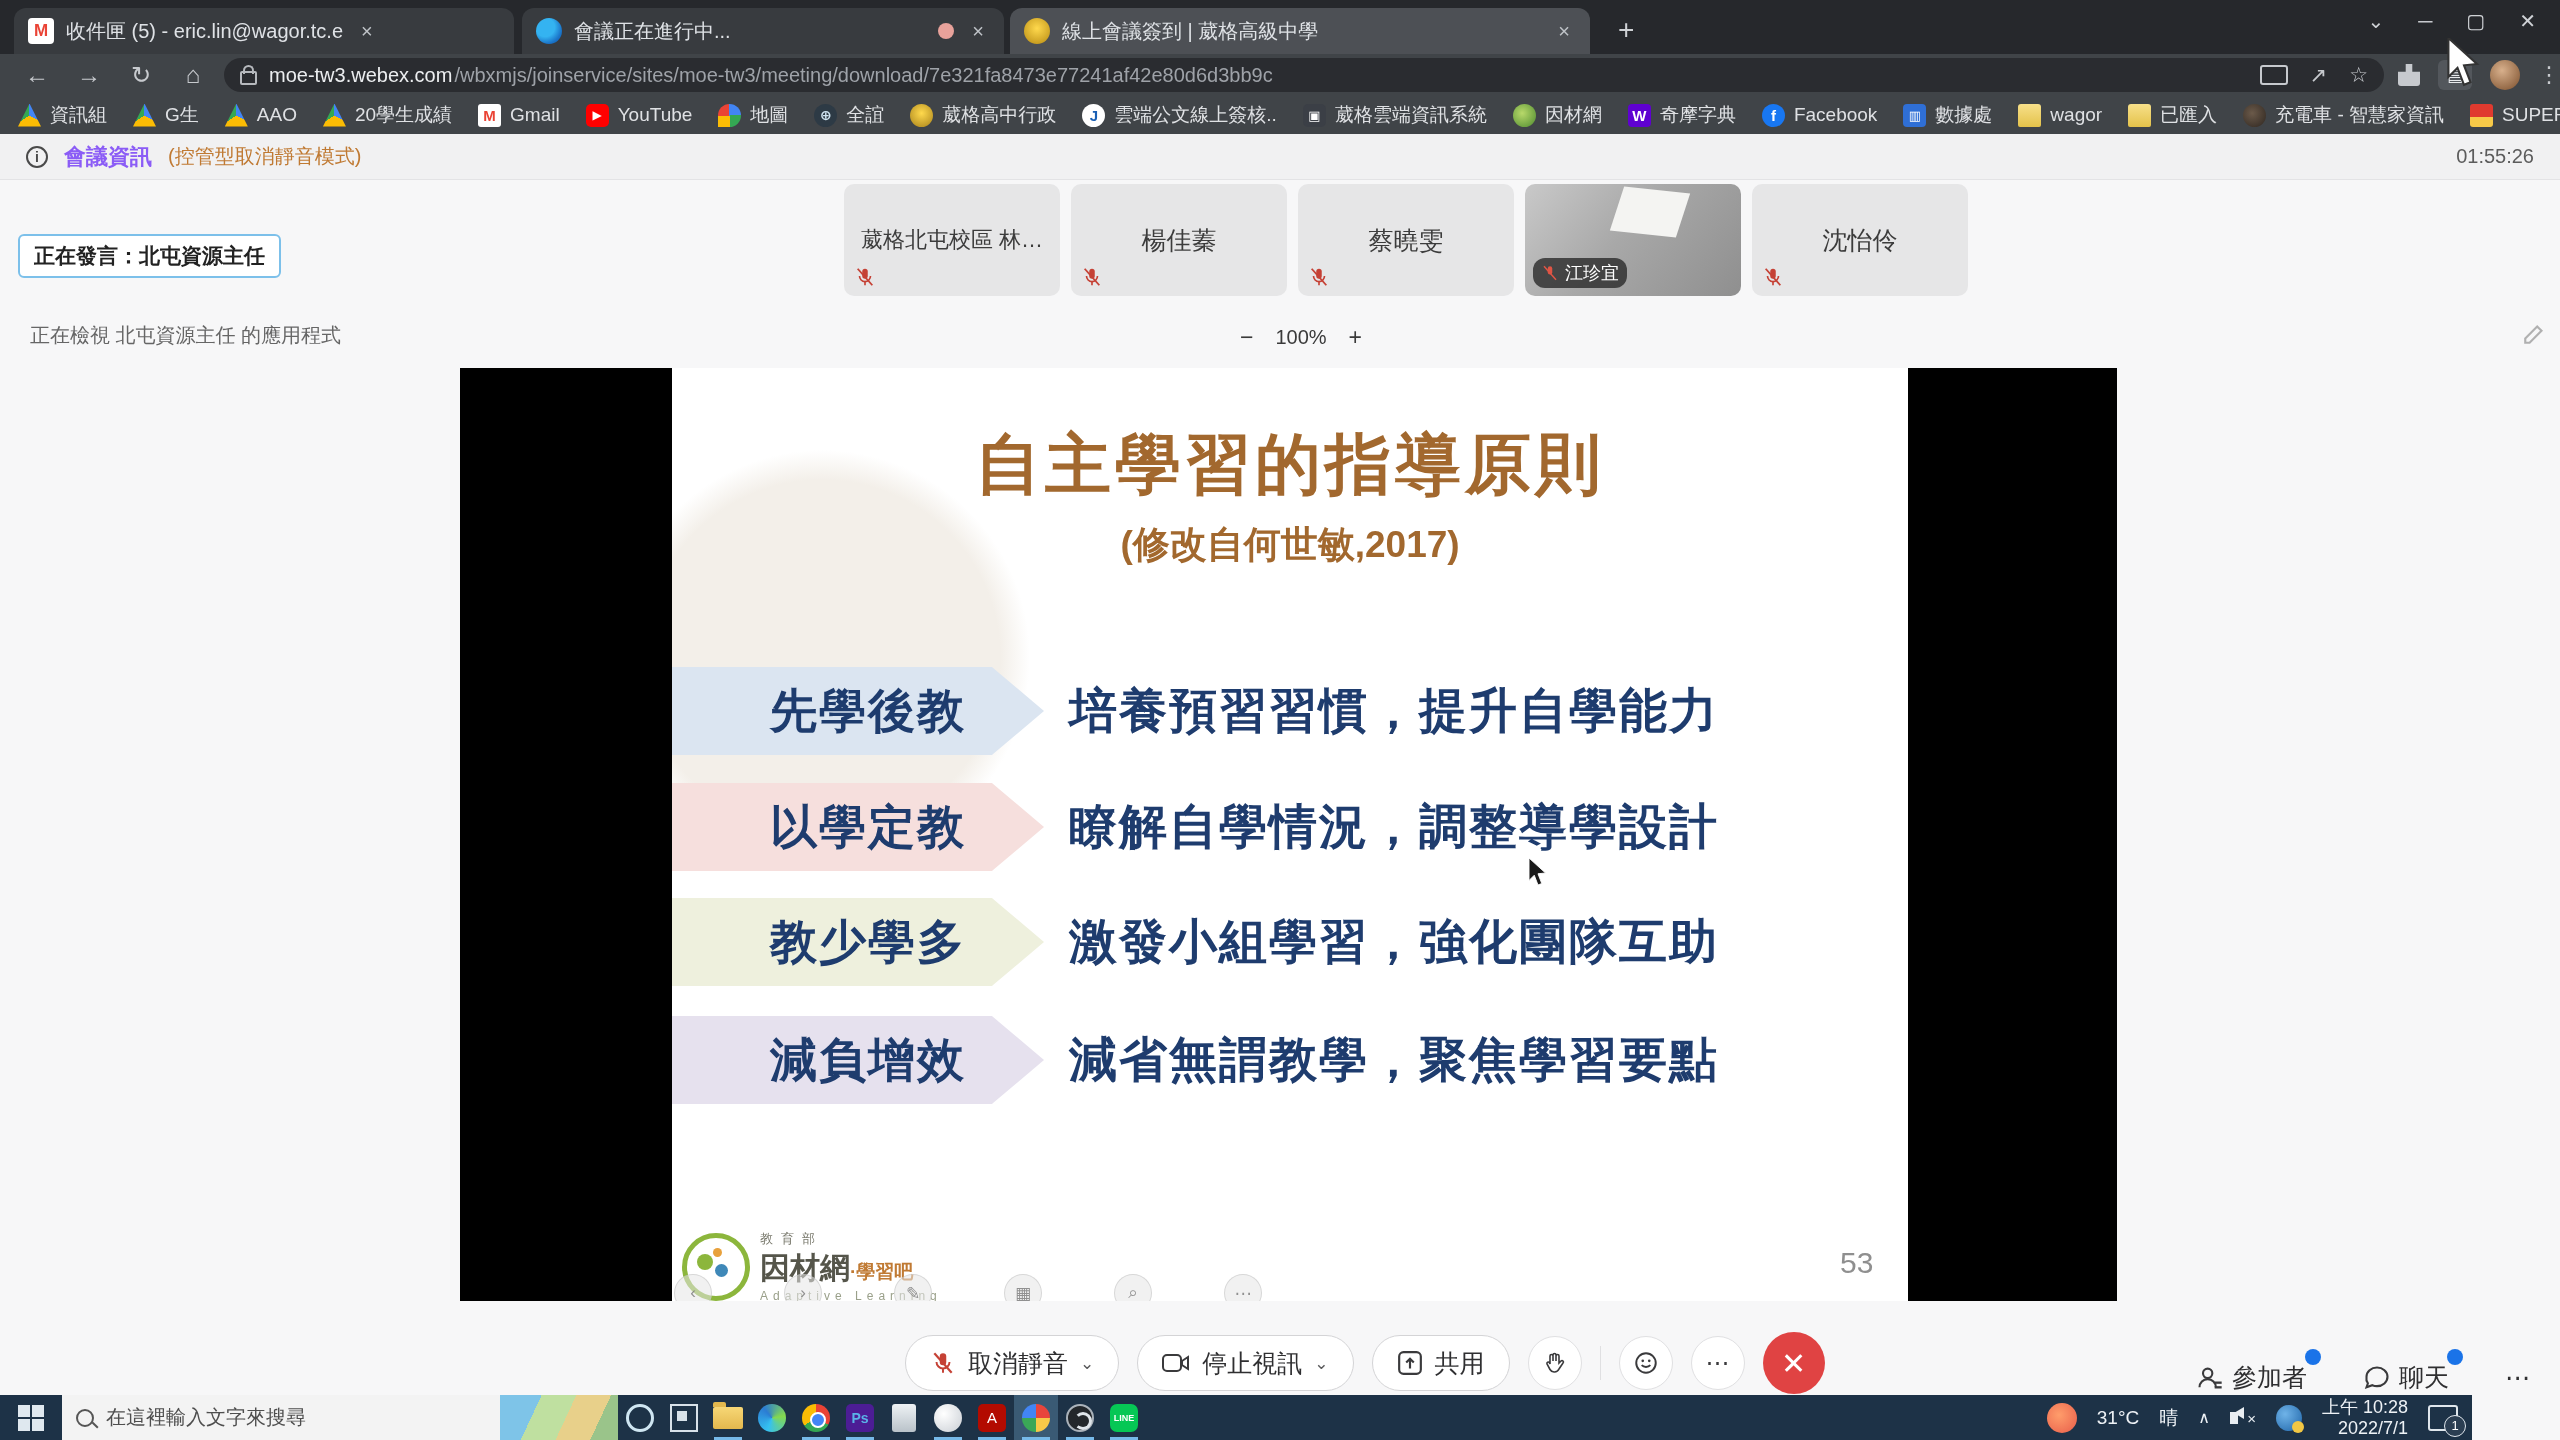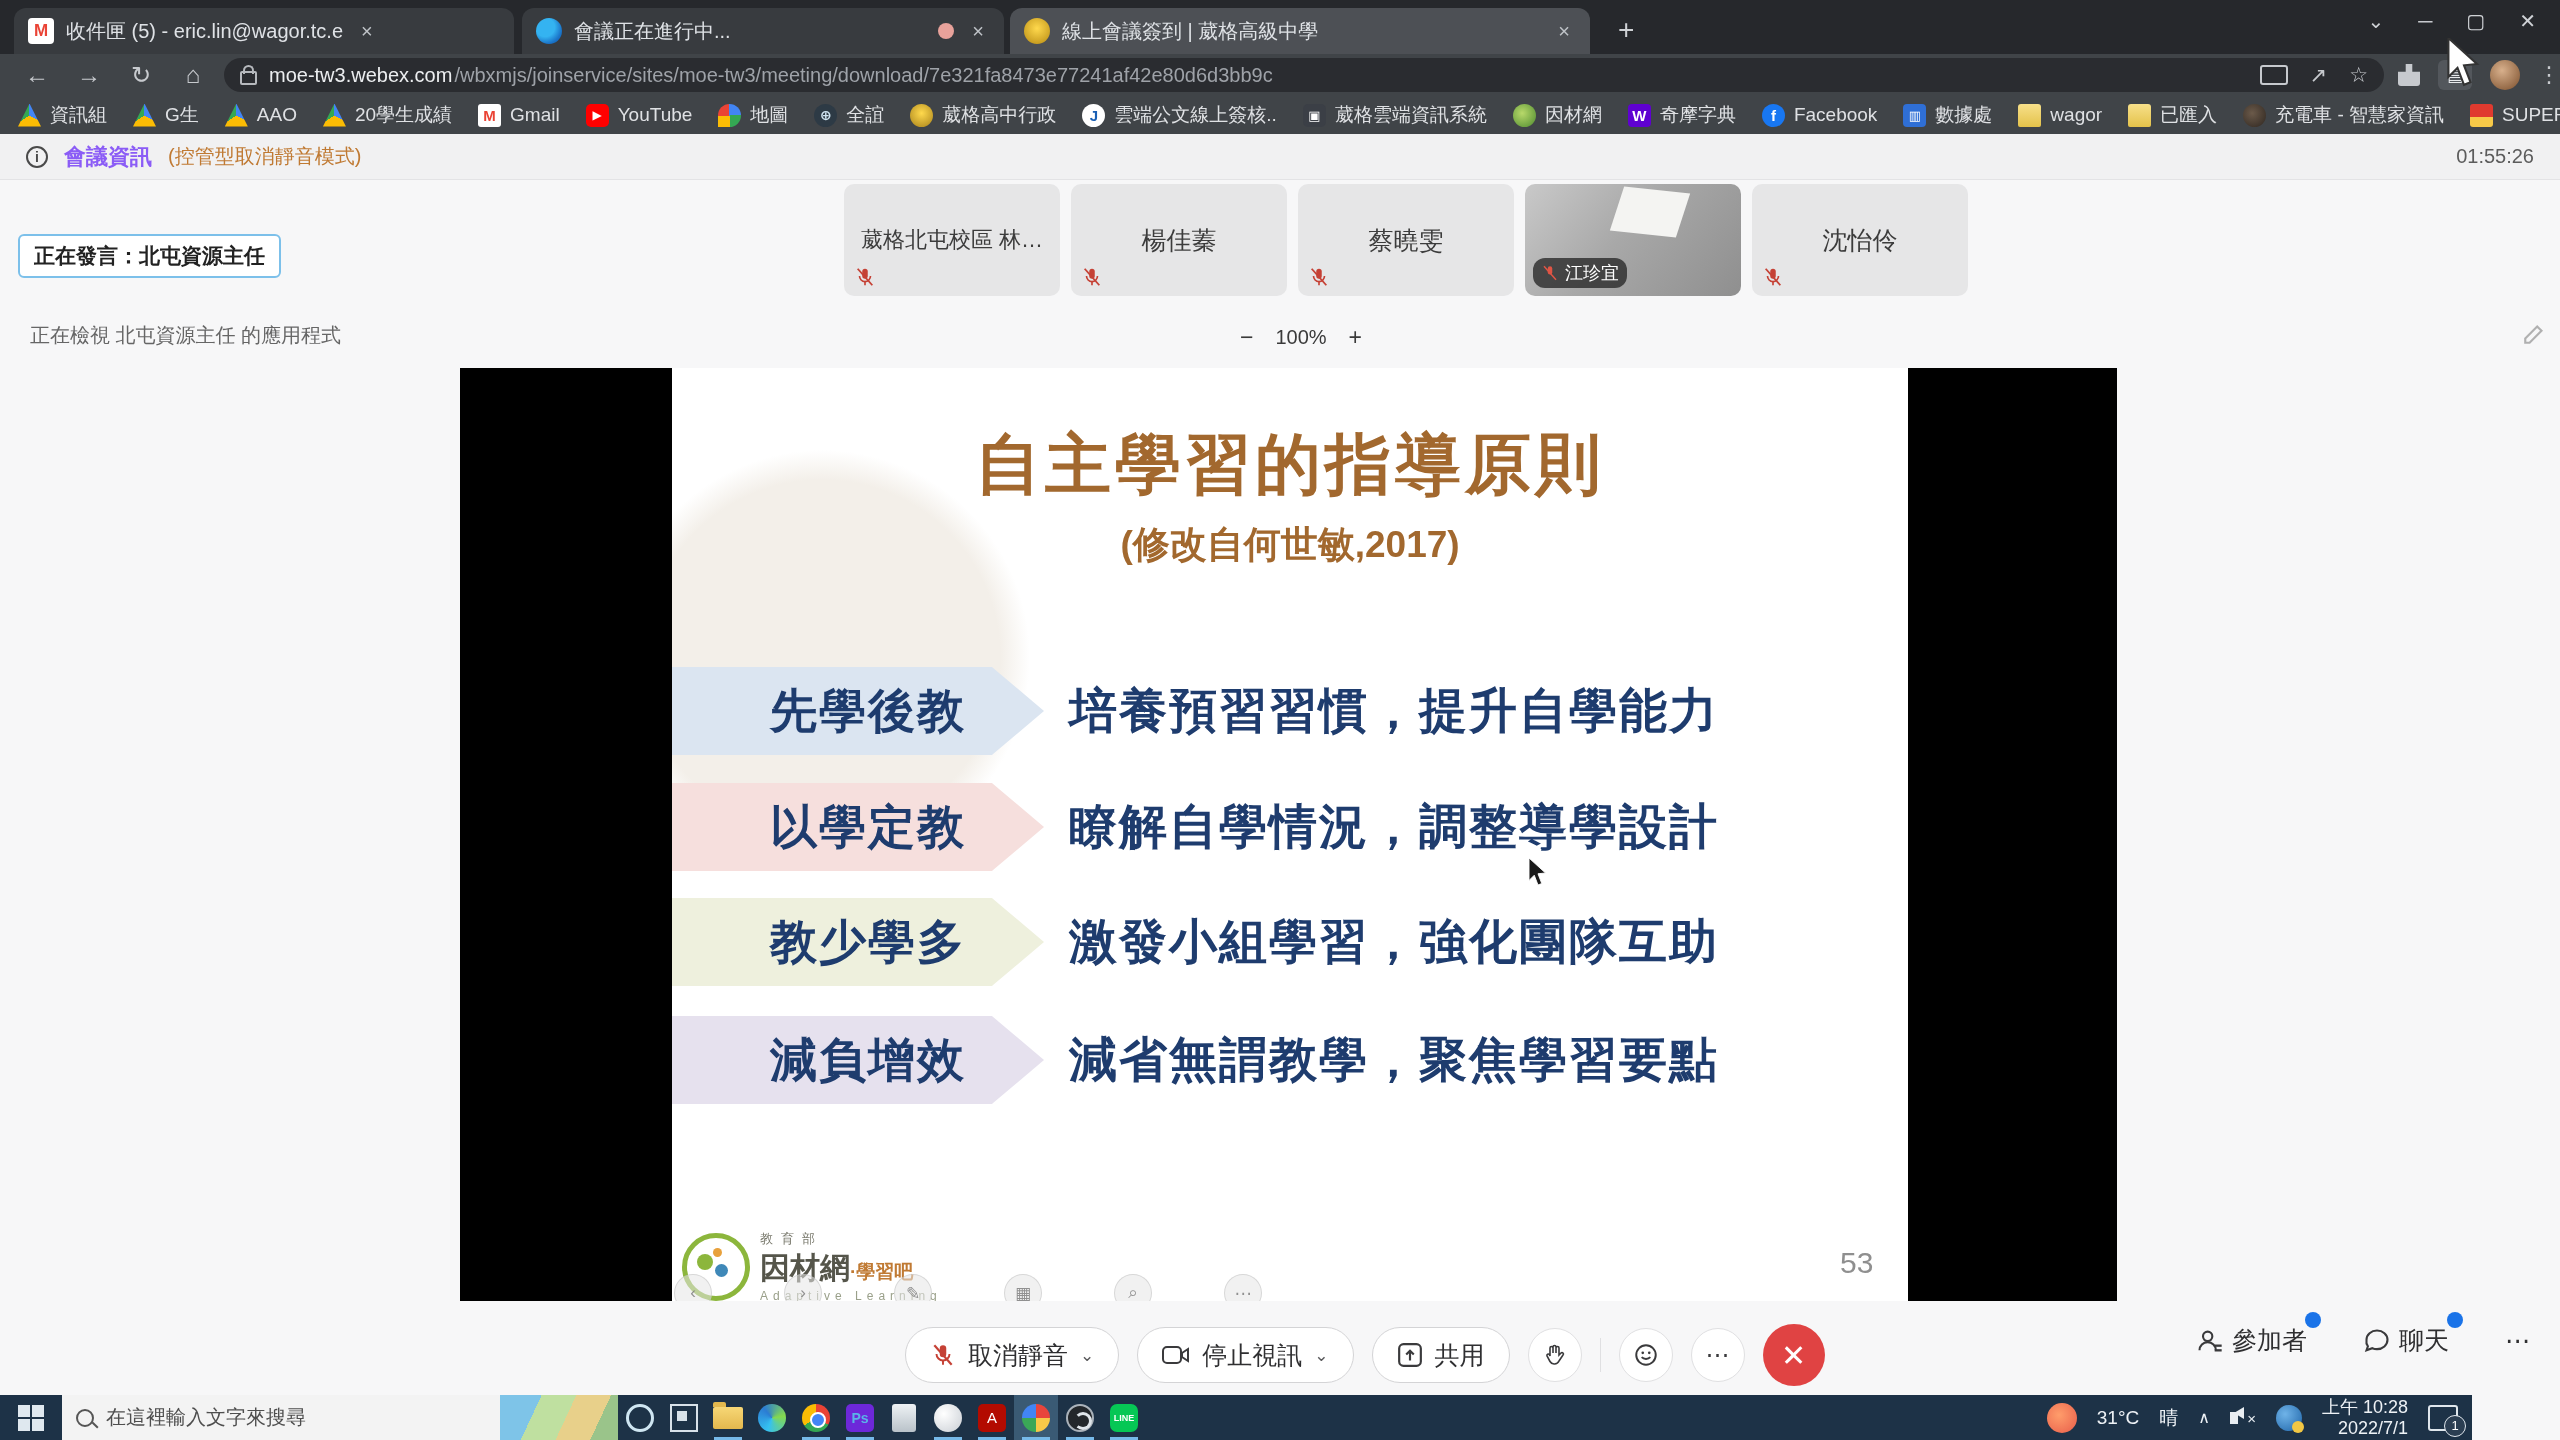--- a/index.html
+++ b/index.html
@@ -94,21 +94,21 @@
   .logocircle .d3{left:26px;top:10px;width:9px;height:9px;background:#e8a13c;}
   .logotxt .ministry{font-size:13px;color:#7b7b6f;letter-spacing:8px;}
   .logotxt .lname{font-size:30px;font-weight:bold;color:#55554a;}
   .logotxt .lsuffix{font-size:19px;color:#c07a33;font-weight:bold;}
   .logotxt .tagline{font-size:12px;color:#9aa08a;letter-spacing:5px;}
   .ghost{position:absolute;width:36px;height:36px;border-radius:50%;background:rgba(230,230,230,.55);
          border:1px solid rgba(190,190,190,.5);color:rgba(120,120,120,.8);font-size:17px;
          display:flex;align-items:center;justify-content:center;}
   #pagenum{left:1168px;top:878px;color:#8f8f8f;font-size:30px;}
   
-  #ctrlbar{left:0;top:1190px;width:2560px;height:70px;display:flex;align-items:flex-start;}
+  #ctrlbar{left:0;top:1190px;width:2560px;height:70px;display:flex;align-items:flex-end;}
   .pill{height:56px;border:1px solid #d4d4d6;border-radius:28px;background:#fff;display:flex;align-items:center;
         gap:12px;padding:0 24px;color:#2f2f31;font-size:25px;box-sizing:border-box;}
   .chev{font-size:17px;color:#5a5a5c;}
   .circlebtn{width:52px;height:52px;border-radius:50%;background:#fff;border:1px solid #e0e0e2;
              display:flex;align-items:center;justify-content:center;color:#3a3a3c;font-size:24px;}
   .leave{width:62px;height:62px;border-radius:50%;background:#e04343;border:none;display:flex;align-items:center;justify-content:center;color:#fff;font-size:30px;}
   .rightctl{display:flex;align-items:center;gap:8px;color:#2f2f31;font-size:25px;position:relative;}
   .bluedot{position:absolute;top:-12px;right:-14px;width:16px;height:16px;border-radius:50%;background:#1a73e8;}
   .vline{width:1px;height:34px;background:#e0e0e2;}
   
@@ -125,21 +125,21 @@
   .tico.activeapp{background:#3a5a74;}
   .g{width:28px;height:28px;border-radius:50%;}
   .g-cortana{border:3px solid #cfe6f2;background:transparent;box-sizing:border-box;}
   .g-taskview{width:24px;height:24px;border:2px solid #d8e2ea;background:transparent;position:relative;}
   .g-taskview:after{content:"";position:absolute;left:5px;top:5px;width:10px;height:10px;background:#d8e2ea;}
   .g-folder{width:30px;height:22px;background:linear-gradient(#f7d776,#e3b84e);border-radius:2px;position:relative;}
   .g-folder:before{content:"";position:absolute;left:0;top:-5px;width:13px;height:5px;background:#e3b84e;border-radius:2px 2px 0 0;}
   .g-edge{background:conic-gradient(from 200deg,#35c1f1,#2b7cd3,#84d94e,#35c1f1);}
   .g-chrome{background:conic-gradient(#ea4335 0 33%,#34a853 33% 66%,#fbbc04 66%);position:relative;}
   .g-chrome:after{content:"";position:absolute;left:8px;top:8px;width:12px;height:12px;border-radius:50%;background:#4285f4;border:2px solid #fff;}
-  .g-ps{width:28px;height:28px;border-radius:5px;background:#6d28d9;color:#5ab3e8;font-size:14px;font-weight:bold;display:flex;align-items:center;justify-content:center;}
+  .g-ps{width:28px;height:28px;border-radius:5px;background:#4c1d95;color:#5ab3e8;font-size:14px;font-weight:bold;display:flex;align-items:center;justify-content:center;}
   .g-note{width:24px;height:28px;background:linear-gradient(#eef2f5,#b9c2c9);border-radius:3px;}
   .g-snip{background:radial-gradient(circle at 35% 35%,#fff,#c9ced4);}
   .g-acro{width:28px;height:28px;border-radius:5px;background:#b30b00;color:#fff;font-size:15px;display:flex;align-items:center;justify-content:center;}
   .g-pin{background:conic-gradient(#e8453c 0 25%,#f7c948 25% 50%,#3aa757 50% 75%,#4285f4 75%);}
   .g-obs{background:#23272b;border:2px solid #aab2ba;box-sizing:border-box;position:relative;}
   .g-obs:after{content:"";position:absolute;left:6px;top:6px;width:12px;height:12px;border-radius:50%;border:3px solid #dfe5ea;border-left-color:transparent;}
   .g-line{width:28px;height:28px;border-radius:7px;background:#06c755;color:#fff;font-size:9px;font-weight:bold;display:flex;align-items:center;justify-content:center;}
   #tray{margin-left:auto;display:flex;align-items:center;gap:20px;padding-right:14px;color:#eef2f6;font-size:19px;}
   .sun{width:30px;height:30px;border-radius:50%;background:radial-gradient(circle at 40% 40%,#ff9d6b,#e85d4a);}
   .clock{text-align:right;font-size:18px;line-height:21px;}

